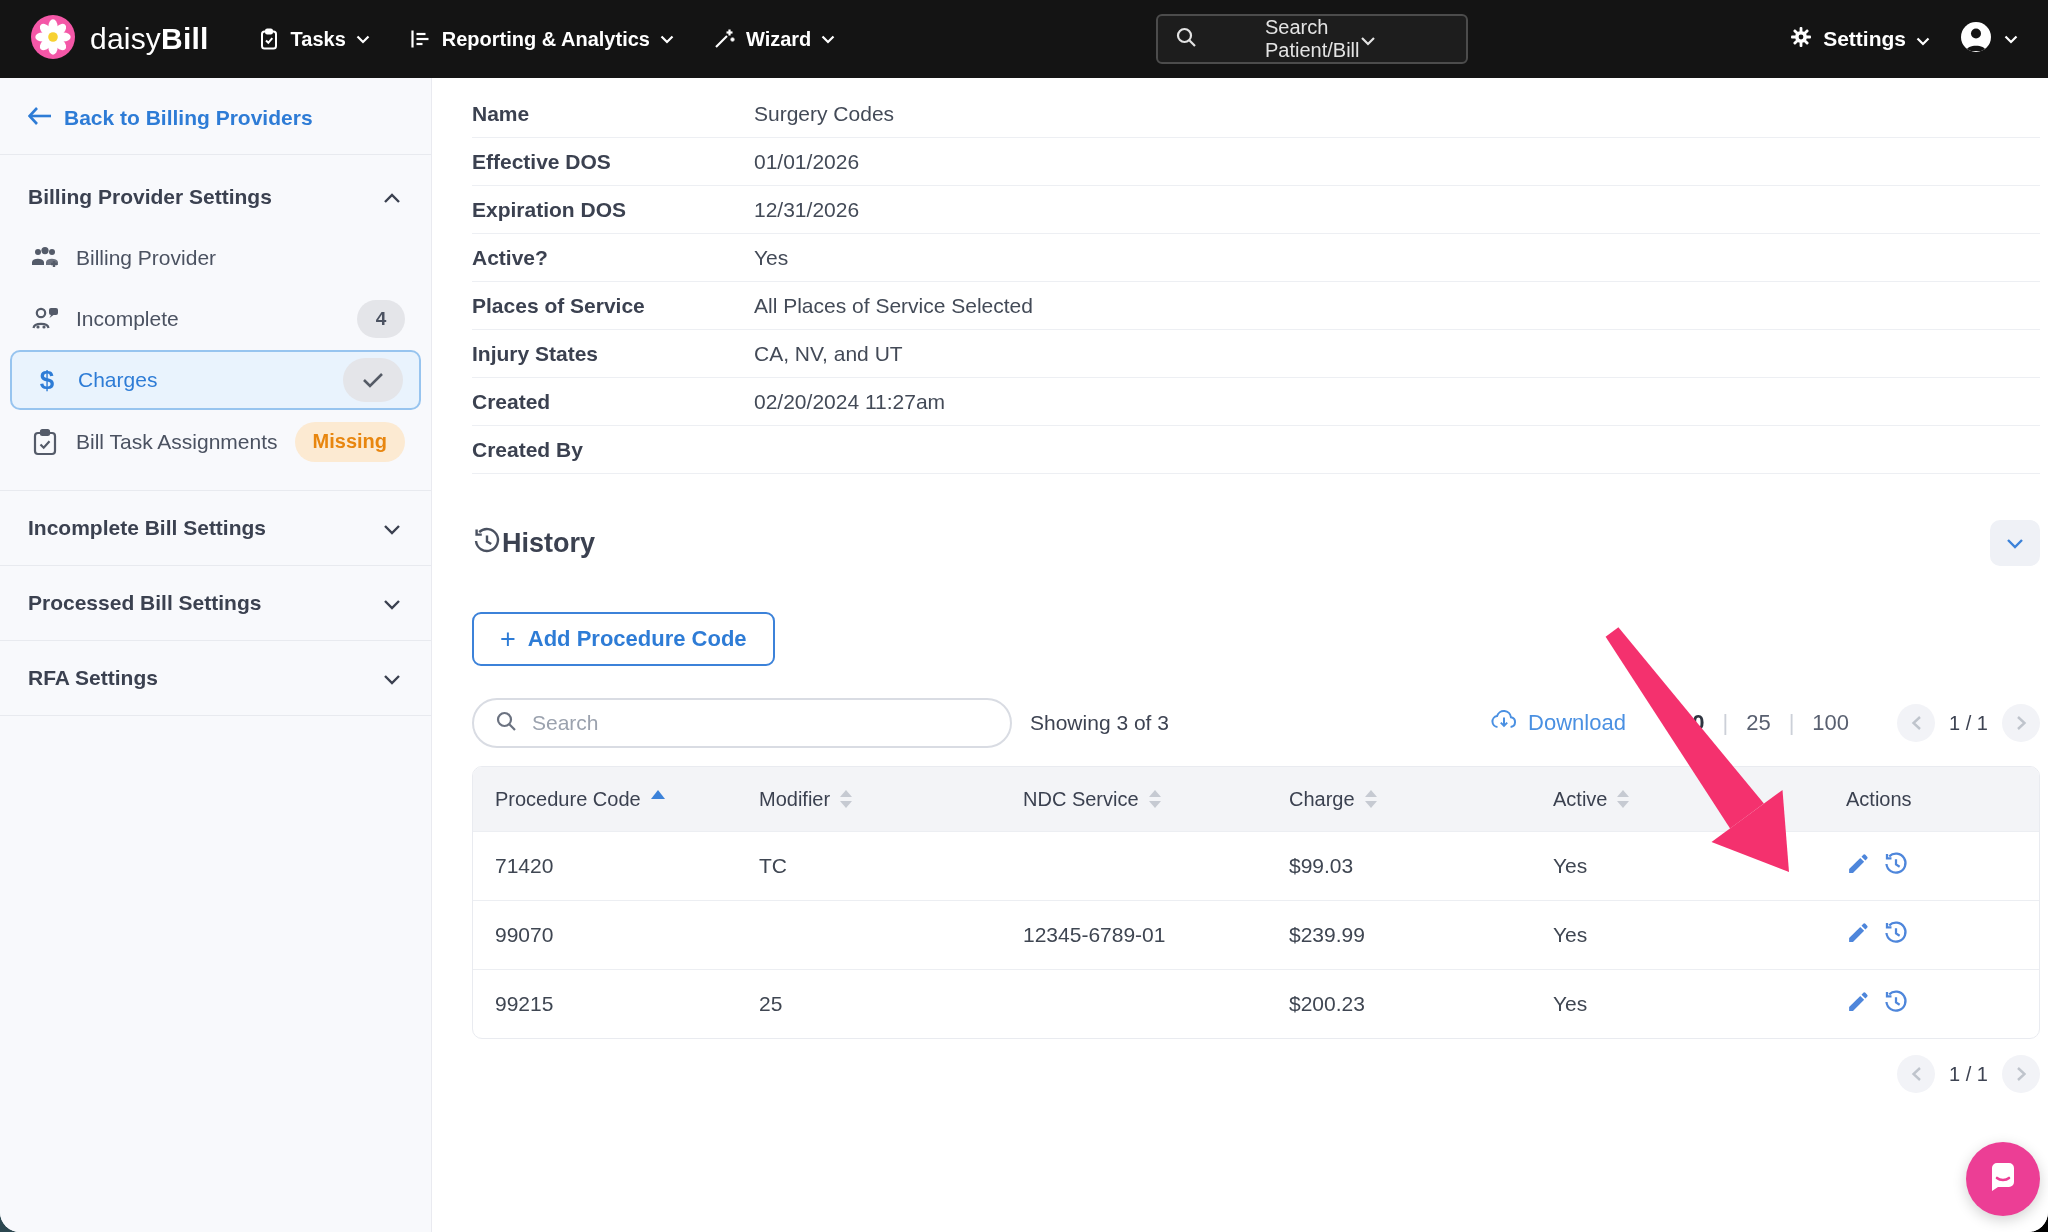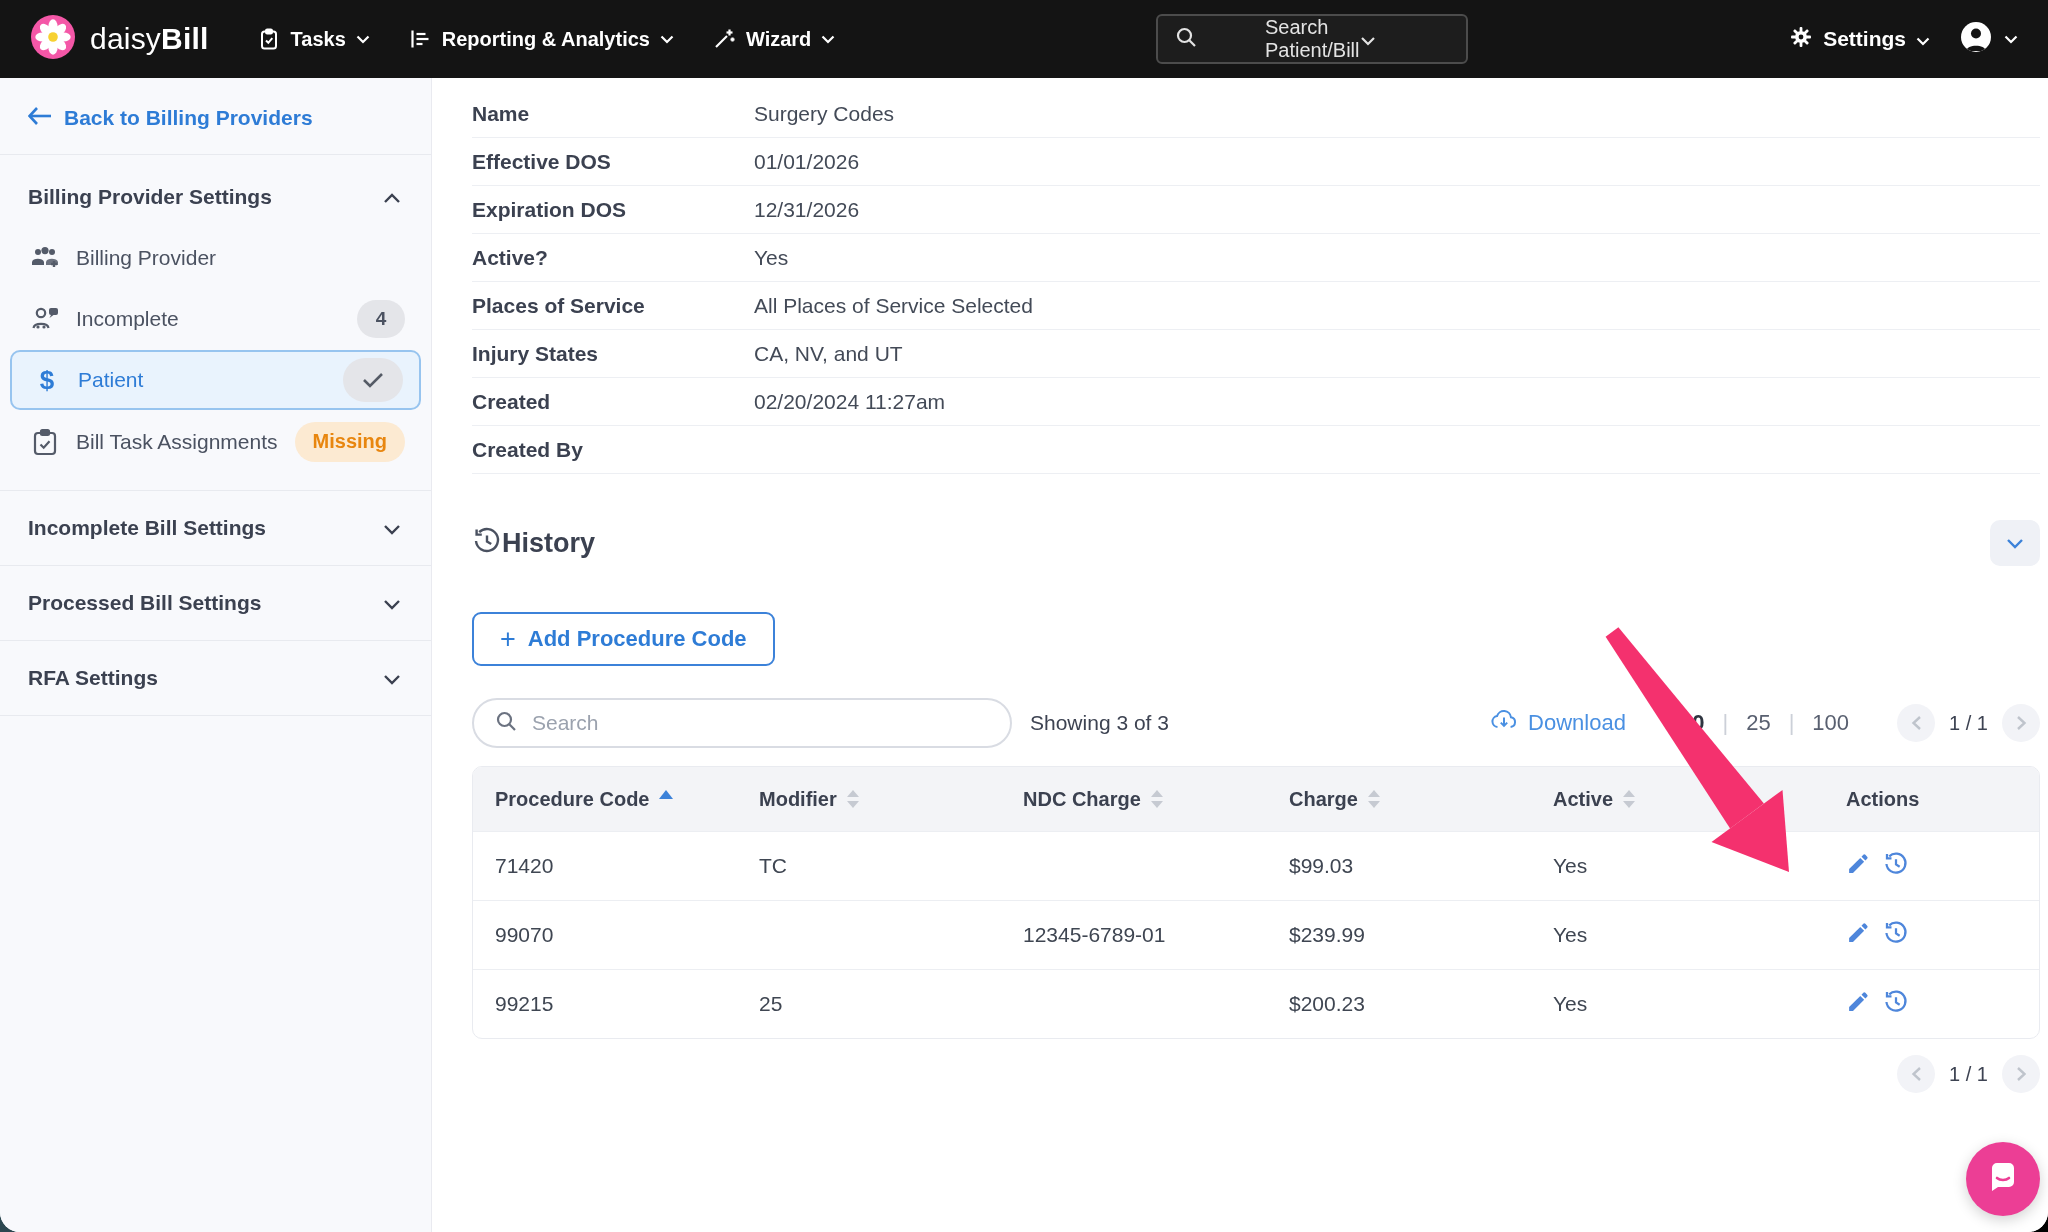--- a/index.html
+++ b/index.html
@@ -122,21 +122,21 @@
   .pager-label{font-size:20px;color:#3d4352;}
   
   .ptable{
     margin-top:18px;border:1px solid #e9ebf0;border-radius:10px;overflow:hidden;background:#fff;
   }
   .t-head,.t-row{
     display:grid;grid-template-columns:264px 264px 266px 264px 293px 1fr;
     align-items:center;padding:0 22px;box-sizing:border-box;
   }
   .t-head{height:64px;background:#f3f4f7;}
-  .th{display:flex;align-items:center;gap:10px;font-size:20px;font-weight:bold;color:#3b4150;cursor:pointer;}
+  .th{display:flex;align-items:center;gap:10px;font-size:20px;font-weight:normal;color:#3b4150;cursor:pointer;}
   .t-row{height:69px;border-top:1px solid #eceef2;font-size:21px;color:#3f4652;}
   .sort{display:flex;flex-direction:column;gap:4px;}
   .tri-up{width:0;height:0;border-left:6px solid transparent;border-right:6px solid transparent;border-bottom:7px solid #c6cad2;}
   .tri-down{width:0;height:0;border-left:6px solid transparent;border-right:6px solid transparent;border-top:7px solid #c6cad2;}
   .tri-up.active{border-bottom-color:#3c82d9;border-left-width:7px;border-right-width:7px;border-bottom-width:9px;margin-top:-14px;}
   .actions-cell{display:flex;align-items:center;gap:12px;}
   .actions-cell svg{cursor:pointer;}
   .bottom-pager{display:flex;justify-content:flex-end;margin-top:16px;padding-right:0px;}
   
   .chat-fab{
@@ -339,21 +339,21 @@
           </svg>
         </span>
         <span class="lbl">Incomplete</span>
         <span class="badge-count">4</span>
       </div>
 
       <div class="side-item selected">
         <span class="ic">
             <span class="dollar">$</span>
           </span>
-        <span class="lbl">Patient</span>
+        <span class="lbl">Charges</span>
         <span class="check-pill">
           <svg width="22" height="16" viewBox="0 0 22 16" fill="none" stroke="#555b66" stroke-width="2.6">
               <path d="M2 8l6 6L20 2"></path>
             </svg>
         </span>
       </div>
 
       <div class="side-item">
         <span class="ic">
           <svg width="26" height="28" viewBox="0 0 26 28" fill="none" stroke="#545b69" stroke-width="2.2">
@@ -509,21 +509,21 @@
             <span class="tri-up active" style="align-self:flex-start;margin-top:2px;"></span>
           </div>
           <div class="th">
             <span>Modifier</span>
             <span class="sort">
                 <span class="tri-up"></span>
                 <span class="tri-down"></span>
               </span>
           </div>
           <div class="th">
-            <span>NDC Charge</span>
+            <span>NDC Service</span>
             <span class="sort">
                 <span class="tri-up"></span>
                 <span class="tri-down"></span>
               </span>
           </div>
           <div class="th">
             <span>Charge</span>
             <span class="sort">
                 <span class="tri-up"></span>
                 <span class="tri-down"></span>

